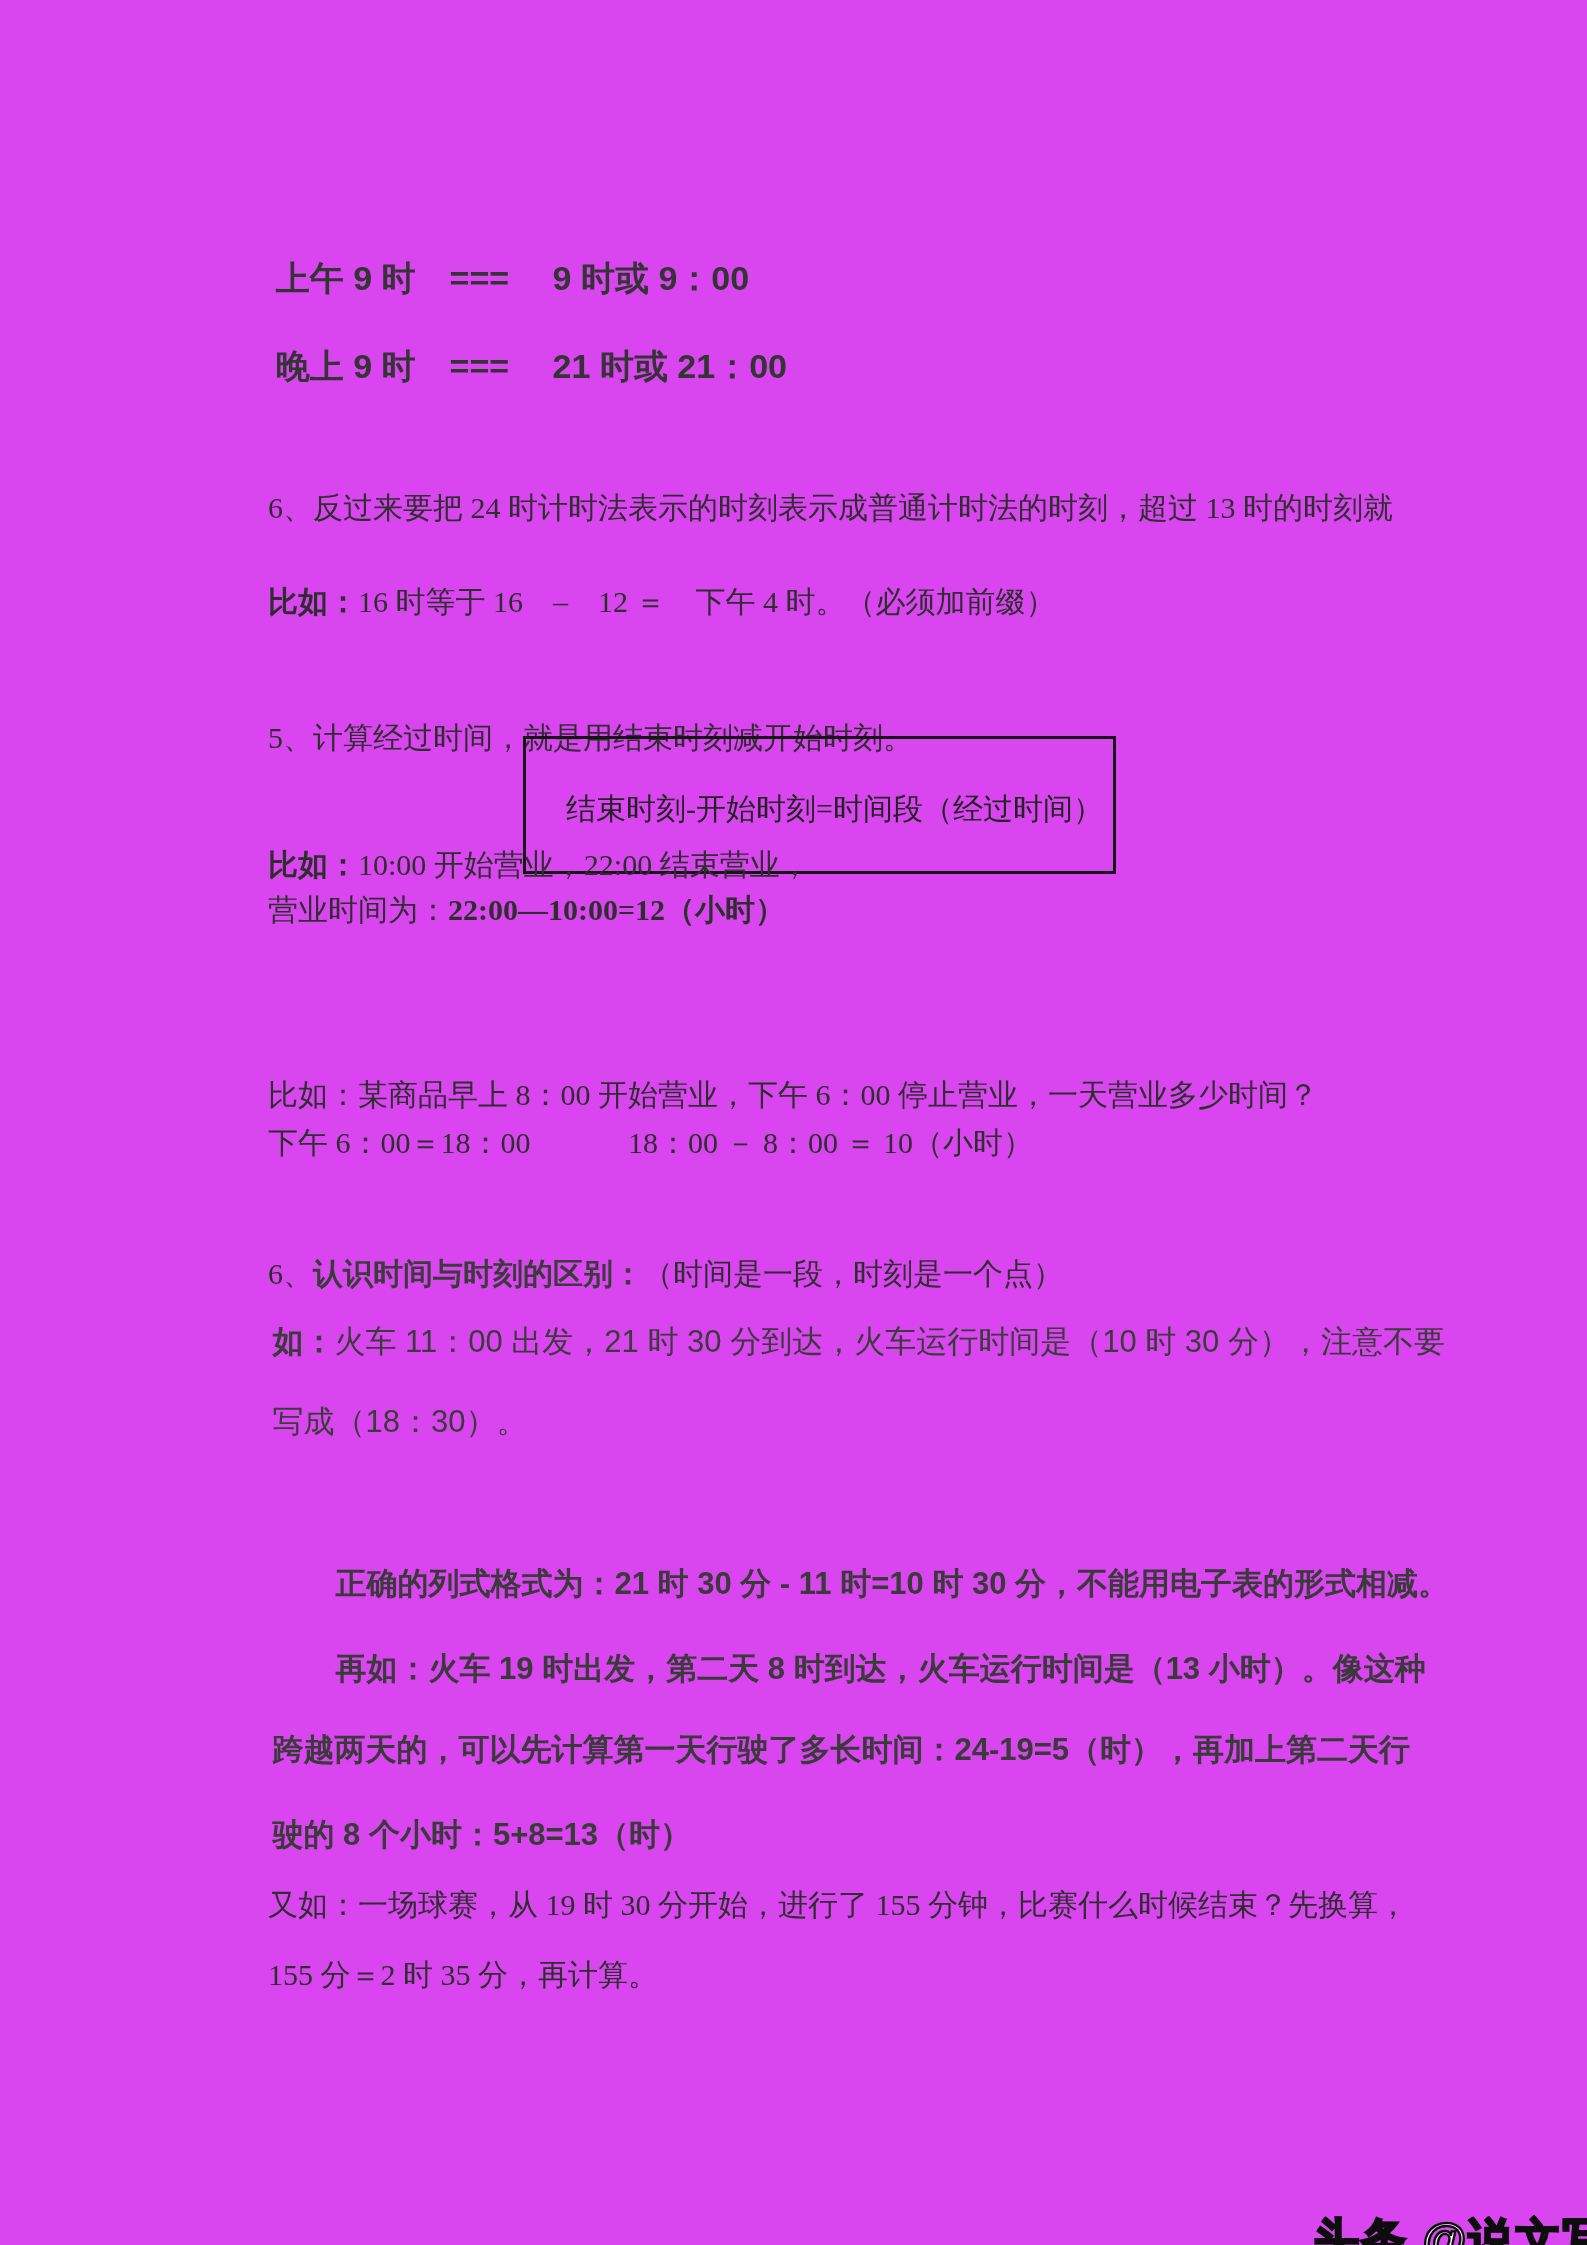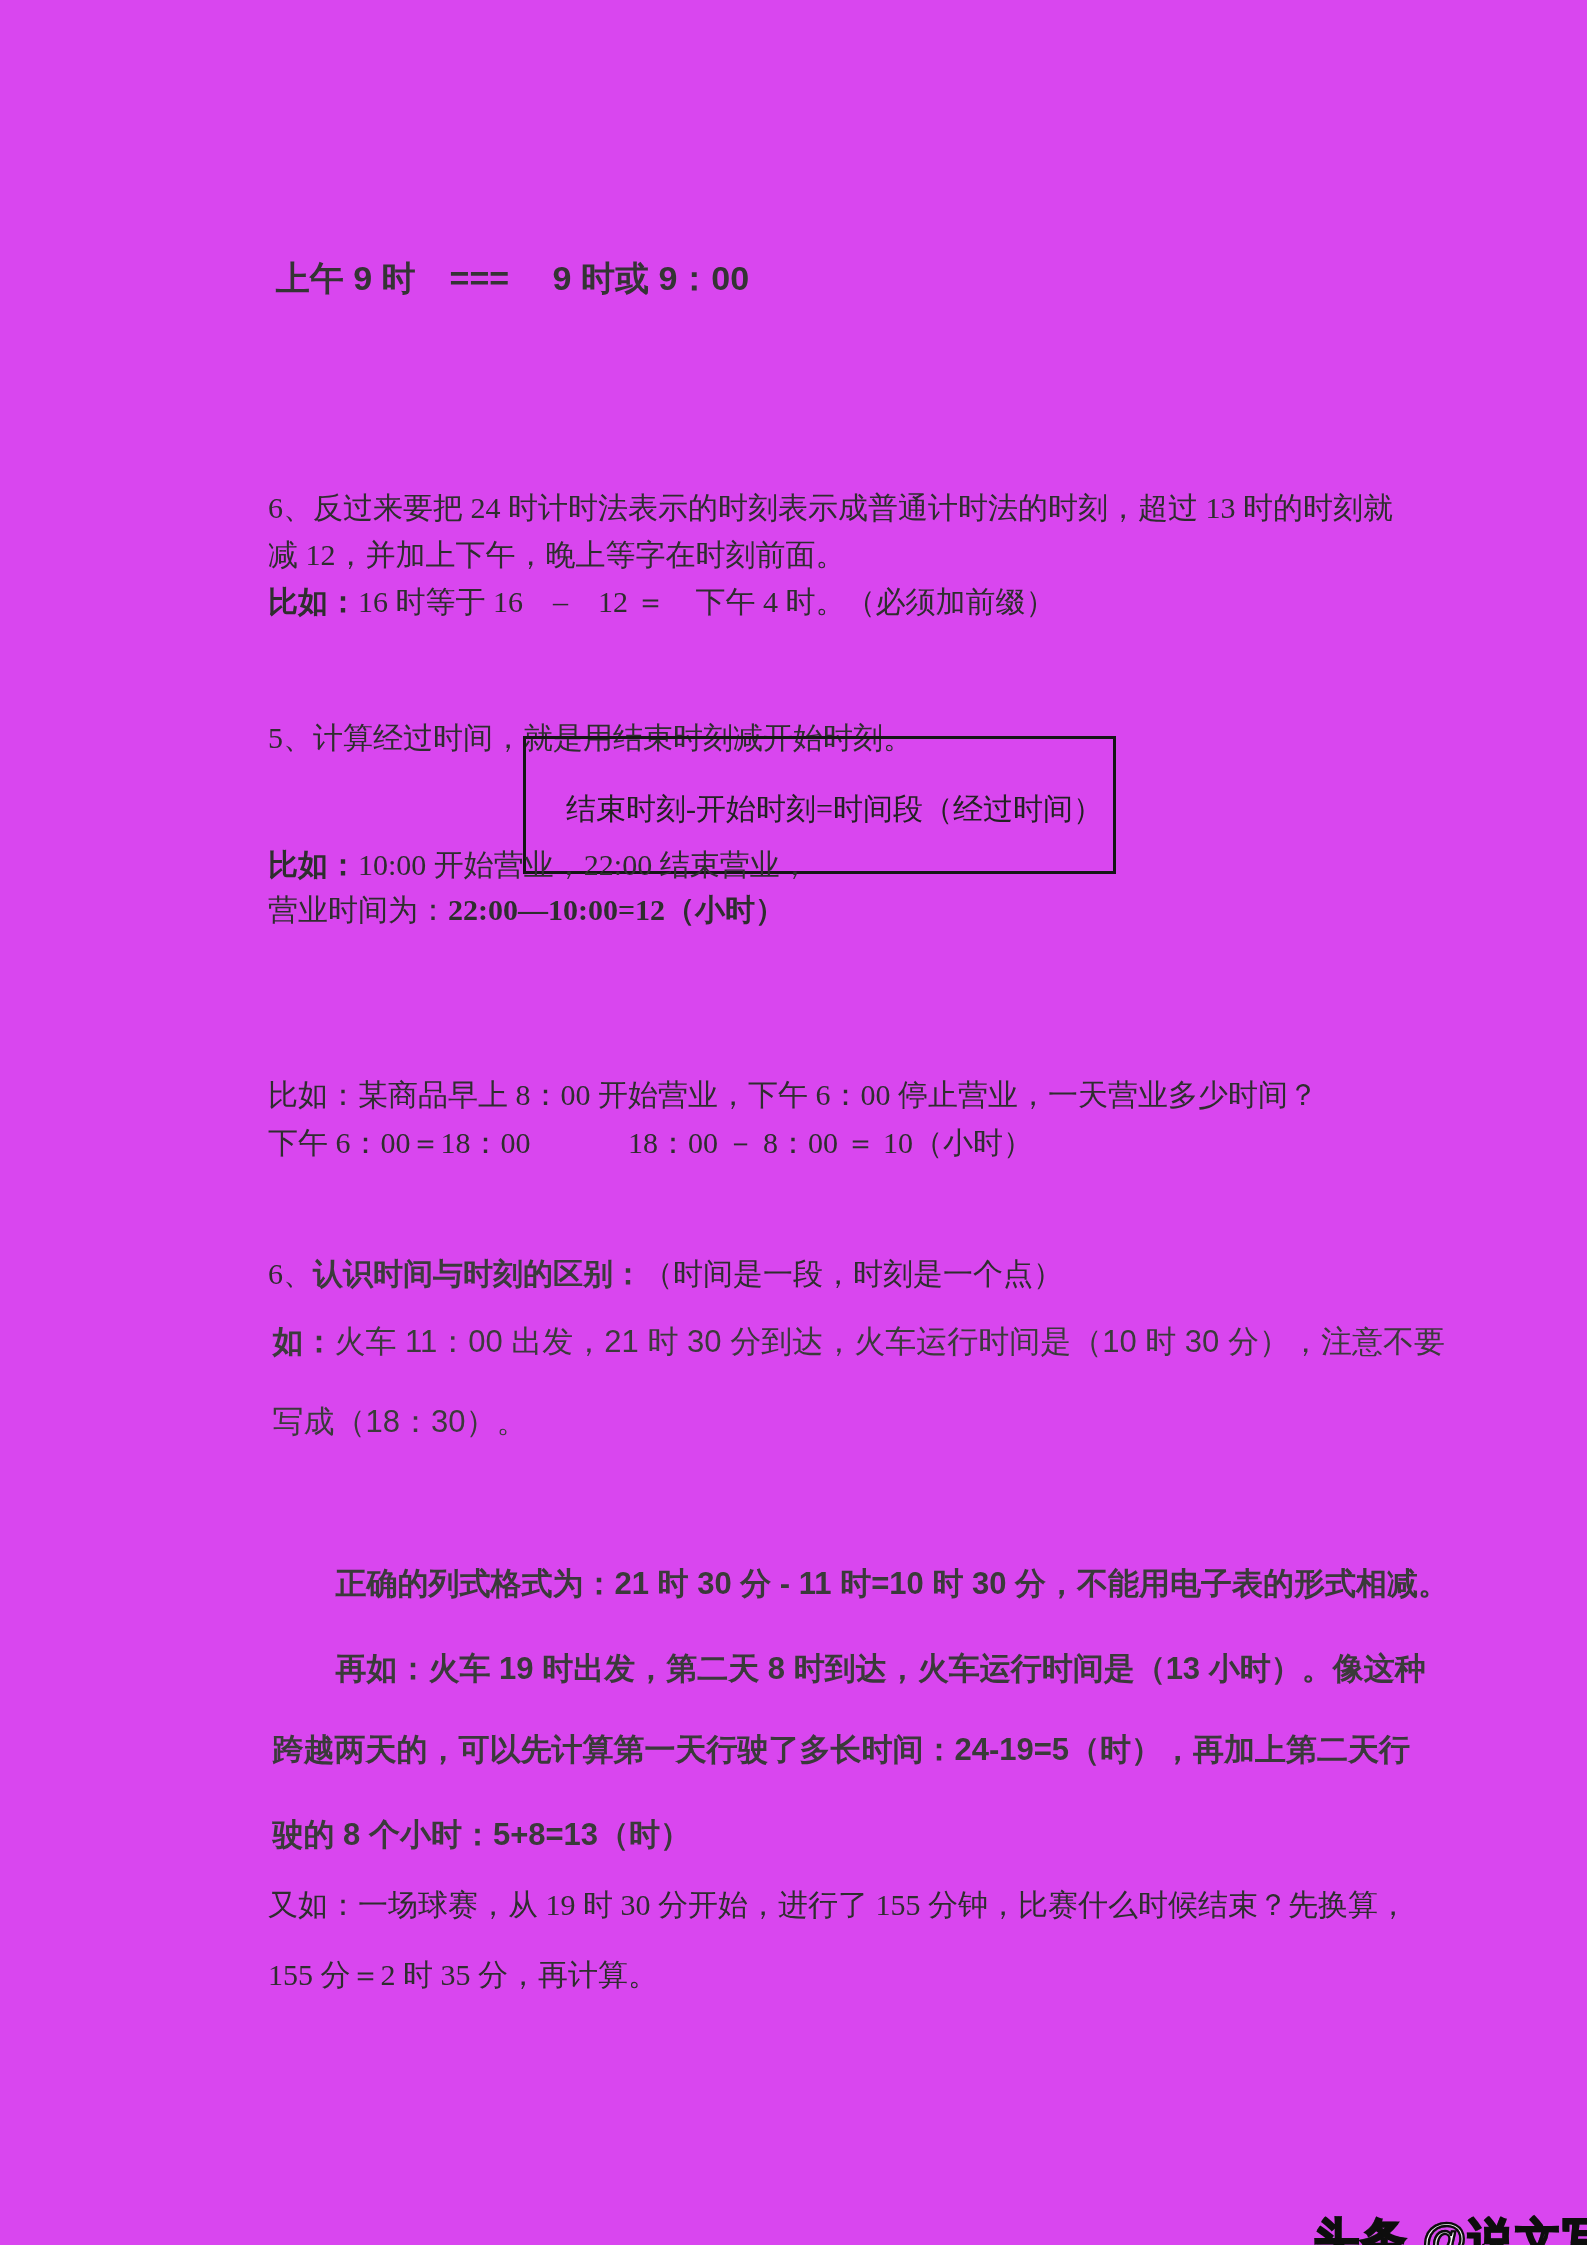--- a/index.html
+++ b/index.html
@@ -64,26 +64,26 @@
   }
 </style>
 </head>
 <body>
 
 <div class="page">
 
   <div class="line hdr" style="top:220px">
     <span>上午 9 时　===　 9 时或 9：00</span>
   </div>
+  <div class="line hdr" style="top:308px">
+    <span>晚上 9 时　===　 21 时或 21：00</span>
+  </div>
 
   <div class="line serif" style="top:456px">
     <span>6、反过来要把 24 时计时法表示的时刻表示成普通计时法的时刻，超过 13 时的时刻就</span>
-  </div>
-  <div class="line serif" style="top:503px">
-    <span>减 12，并加上下午，晚上等字在时刻前面。</span>
   </div>
   <div class="line serif" style="top:550px">
     <b>比如：</b><span>16 时等于 16　–　12 ＝　下午 4 时。（必须加前缀）</span>
   </div>
 
   <div class="line serif" style="top:686px">
     <span>5、计算经过时间，就是用结束时刻减开始时刻。</span>
   </div>
   <div class="formula-box">
     <span>结束时刻-开始时刻=时间段（经过时间）</span>

